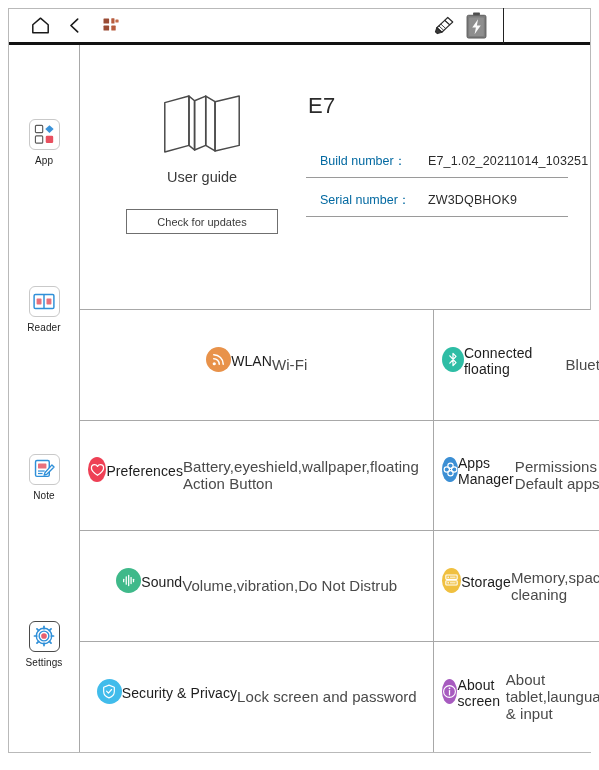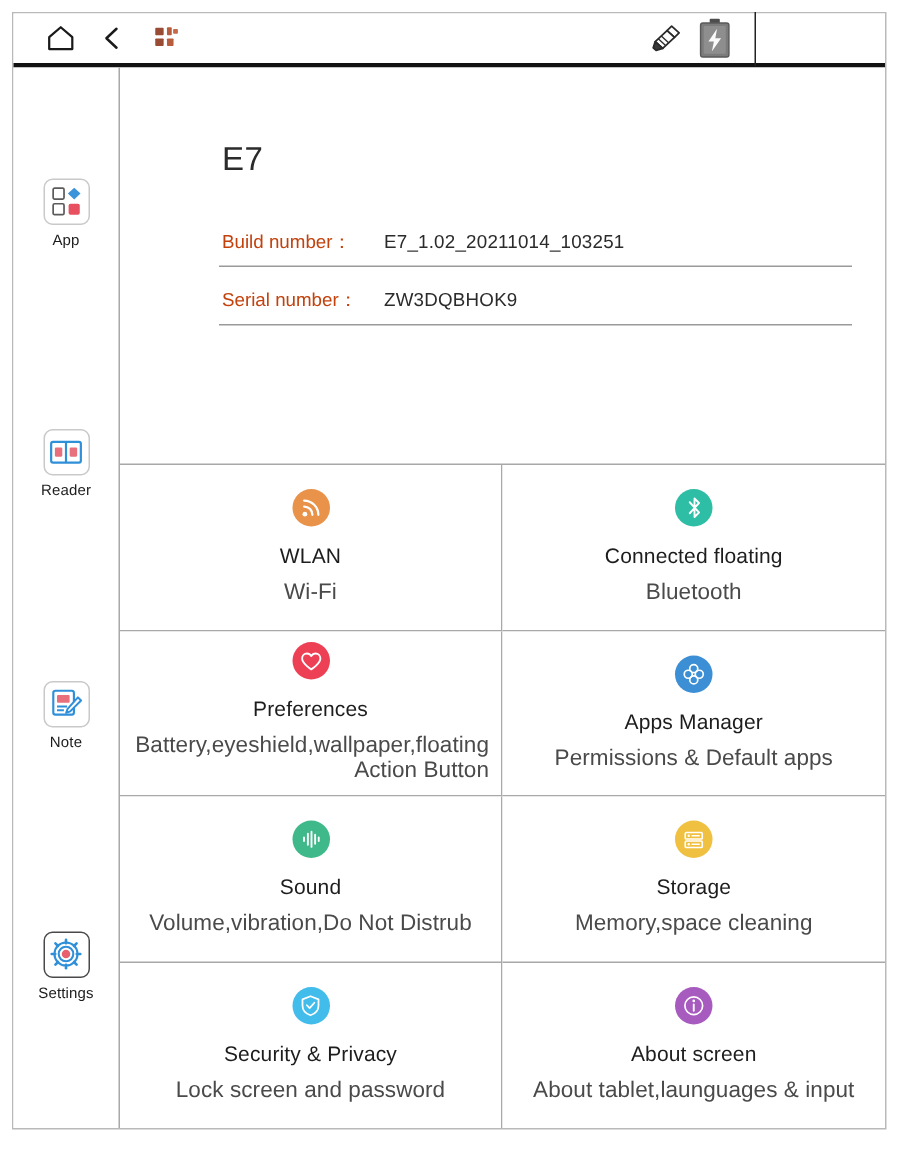--- a/index.html
+++ b/index.html
@@ -115,37 +115,37 @@
   .device-name{
     font-size:22px;color:#2b2b2b;font-weight:400;letter-spacing:.3px;
     margin:0 0 34px 2px;
   }
   .info-row{
     display:flex;align-items:baseline;
     border-bottom:1px solid #9a9a9a;
     padding:0 0 7px 2px;
     margin-bottom:14px;
   }
-  .info-label{font-size:12.5px;color:#c2410c;width:108px;flex:0 0 auto;}
+  .info-label{font-size:12.5px;color:#0369a1;width:108px;flex:0 0 auto;margin-left:12px;}
   .info-value{font-size:12.5px;color:#2b2b2b;letter-spacing:.15px;}
 
   
   .grid{
     flex:1 1 auto;
     display:grid;
     grid-template-columns:1fr 1fr;
     grid-template-rows:repeat(4,1fr);
   }
   .cell{
     box-sizing:border-box;
     border-right:1px solid #a8a8a8;
     border-bottom:1px solid #a8a8a8;
-    display:flex;flex-direction:column;align-items:center;justify-content:center;
+    display:flex;flex-direction:row;align-items:center;justify-content:center;
     padding:6px 8px;
-    text-align:right;
+    text-align:left;
     background:#fff;
     cursor:pointer;
   }
   .cell:nth-child(2n){border-right:none;}
   .cell:nth-child(7),.cell:nth-child(8){border-bottom:none;}
   .cell-icon{
     width:25px;height:25px;border-radius:50%;
     display:flex;align-items:center;justify-content:center;
     margin-bottom:11px;
   }
@@ -265,20 +265,33 @@
         </div>
         <div class="side-label">Settings</div>
       </div>
 
     </div>
 
     <div class="main">
 
       <div class="header-card">
 
+        <div class="guide-block">
+          <svg class="guide-icon" viewBox="0 0 86 66">
+            <g fill="none" stroke="#4a4a4a" stroke-width="1.6" stroke-linejoin="round">
+              <path d="M3 10 L29 3 L29 56 L3 63 Z"></path>
+              <path d="M29 3 L35 8 L35 61 L29 56 Z"></path>
+              <path d="M35 8 L47 3 L47 56 L35 61 Z"></path>
+              <path d="M47 3 L57 9 L57 62 L47 56 Z"></path>
+              <path d="M57 9 L83 3 L83 56 L57 62 Z"></path>
+            </g>
+          </svg>
+          <div class="guide-label">User guide</div>
+          <button class="updates-btn">Check for updates</button>
+        </div>
 
         <div class="info-block">
           <div class="device-name">E7</div>
 
           <div class="info-row">
             <span class="info-label">Build number：</span>
             <span class="info-value">E7_1.02_20211014_103251</span>
           </div>
 
           <div class="info-row">

